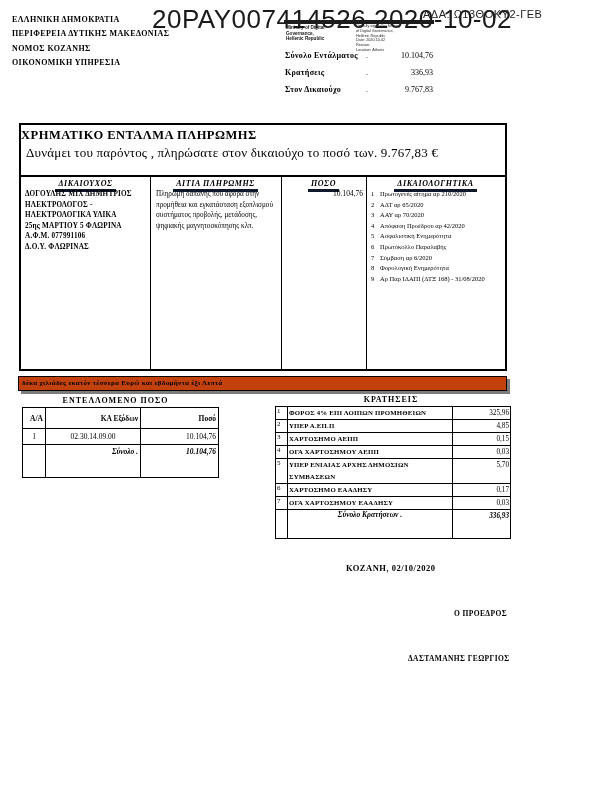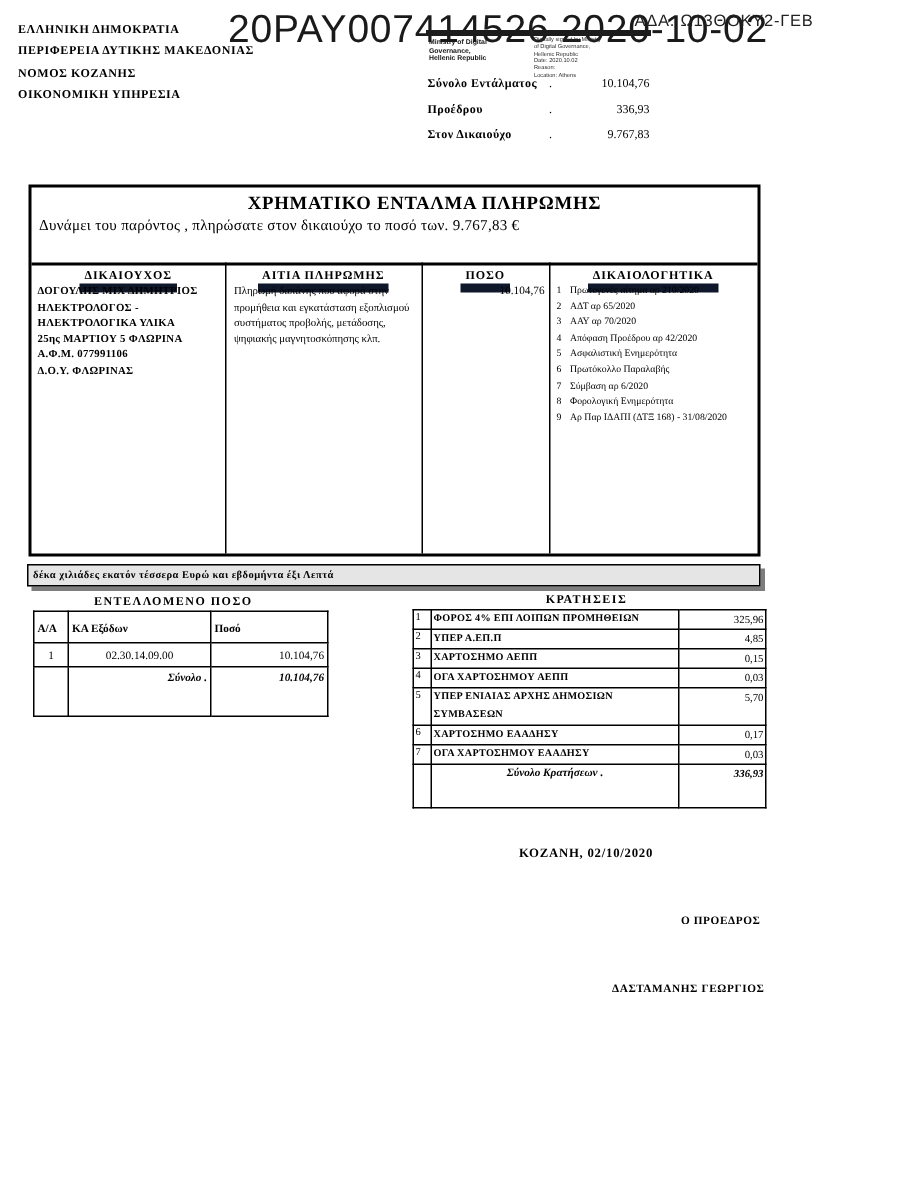--- a/index.html
+++ b/index.html
@@ -24,44 +24,44 @@
   .stamp-right{position:absolute;left:72px;top:4px;width:100px;font-family:"Liberation Sans",sans-serif;
                font-size:3.8px;line-height:4.8px;color:#2c2c2c;}
 
   
   .sum-label{font-size:8px;font-weight:bold;letter-spacing:.3px;white-space:nowrap;}
   .sum-dot{font-size:8px;}
   .sum-value{font-size:8px;width:73px;text-align:right;white-space:nowrap;}
 
   
   .main-box{left:19px;top:123px;width:484px;height:244px;border:2px solid #000;}
-  .wtitle{left:0;top:3px;width:100%;text-align:center;font-size:12.5px;font-weight:bold;letter-spacing:.5px;padding-left:20px;}
-  .wintro{left:5px;top:20px;font-size:10px;letter-spacing:.2px;white-space:nowrap;}
+  .wtitle{left:0;top:3px;width:100%;text-align:left;font-size:12.5px;font-weight:bold;letter-spacing:.5px;}
+  .wintro{left:5px;top:20px;font-size:13px;letter-spacing:.2px;white-space:nowrap;}
   .hdr-line{left:0;top:50px;width:100%;height:2px;background:#000;}
   .hdr-cell{top:54px;height:12px;text-align:center;font-size:8px;font-weight:bold;letter-spacing:.6px;}
-  .hdr-cell span{display:inline-block;border-bottom:6px solid #0f172a;padding:0 3px 1px 3px;}
+  .hdr-cell span{display:inline-block;border-bottom:3px solid #0f172a;padding:0 3px 1px 3px;font-style:italic;}
   .vline{top:50px;bottom:0;width:1px;background:#000;}
   .beneficiary{left:4px;top:64px;width:124px;font-size:7.2px;font-weight:bold;line-height:10.6px;letter-spacing:.2px;}
   .cause{left:135px;top:64px;width:122px;font-size:7.2px;line-height:10.7px;}
   .amount-cell{left:262px;top:64px;width:80px;text-align:right;font-size:7.5px;}
   .docs{left:350px;top:64px;width:132px;font-size:6.5px;line-height:10.6px;}
   .doc-row{display:flex;}
   .doc-num{width:9px;flex:none;}
   .doc-text{flex:1;white-space:nowrap;overflow:visible;}
 
   
-  .words-band{left:18px;top:376px;width:487px;height:13px;border:1px solid #000;background:#e5e5e5;
+  .words-band{left:18px;top:376px;width:487px;height:13px;border:1px solid #000;background:#c2410c;
               box-shadow:3px 3px 0 #7d7d7d;}
   .words-text{position:absolute;left:3px;top:2px;font-size:7px;font-weight:bold;letter-spacing:.3px;white-space:nowrap;}
 
   
   .ordered-title{left:22px;top:396px;width:187px;text-align:center;font-size:8px;font-weight:bold;letter-spacing:1px;}
   .ordered-table{left:22px;top:407px;border-collapse:collapse;}
   .ordered-table td{border:1px solid #000;font-size:7.5px;padding:0 2px;}
-  .ordered-table .hd{font-weight:bold;text-align:left;height:20px;}
+  .ordered-table .hd{font-weight:bold;text-align:right;height:20px;}
   .ordered-table .r1{height:16px;}
   .ordered-table .rt td{height:30px;vertical-align:top;padding-top:2px;}
   .ta-c{text-align:center;} .ta-r{text-align:right;}
   .tot{font-weight:bold;font-style:italic;}
 
   
   .ded-title{left:275px;top:395px;width:232px;text-align:center;font-size:8px;font-weight:bold;letter-spacing:1px;}
   .ded-table{left:275px;top:406px;border-collapse:collapse;}
   .ded-table td{border:1px solid #000;padding:0 1px;vertical-align:top;}
   .ded-num{width:9px;font-size:7px;text-align:left;}
@@ -106,21 +106,21 @@
       <div>Date: 2020.10.02</div>
       <div>Reason:</div>
       <div>Location: Athens</div>
     </div>
   </div>
 
   <div class="abs sum-label" style="left:285px;top:51px;">Σύνολο Εντάλματος</div>
   <div class="abs sum-dot" style="left:366px;top:51px;">.</div>
   <div class="abs sum-value" style="left:360px;top:51px;">10.104,76</div>
 
-  <div class="abs sum-label" style="left:285px;top:68px;">Προέδρου</div>
+  <div class="abs sum-label" style="left:285px;top:68px;">Κρατήσεις</div>
   <div class="abs sum-dot" style="left:366px;top:68px;">.</div>
   <div class="abs sum-value" style="left:360px;top:68px;">336,93</div>
 
   <div class="abs sum-label" style="left:285px;top:85px;">Στον Δικαιούχο</div>
   <div class="abs sum-dot" style="left:366px;top:85px;">.</div>
   <div class="abs sum-value" style="left:360px;top:85px;">9.767,83</div>
 
   <div class="abs main-box">
     <div class="abs wtitle">ΧΡΗΜΑΤΙΚΟ ΕΝΤΑΛΜΑ ΠΛΗΡΩΜΗΣ</div>
     <div class="abs wintro">Δυνάμει του παρόντος , πληρώσατε στον δικαιούχο  το  ποσό των. 9.767,83 €</div>

